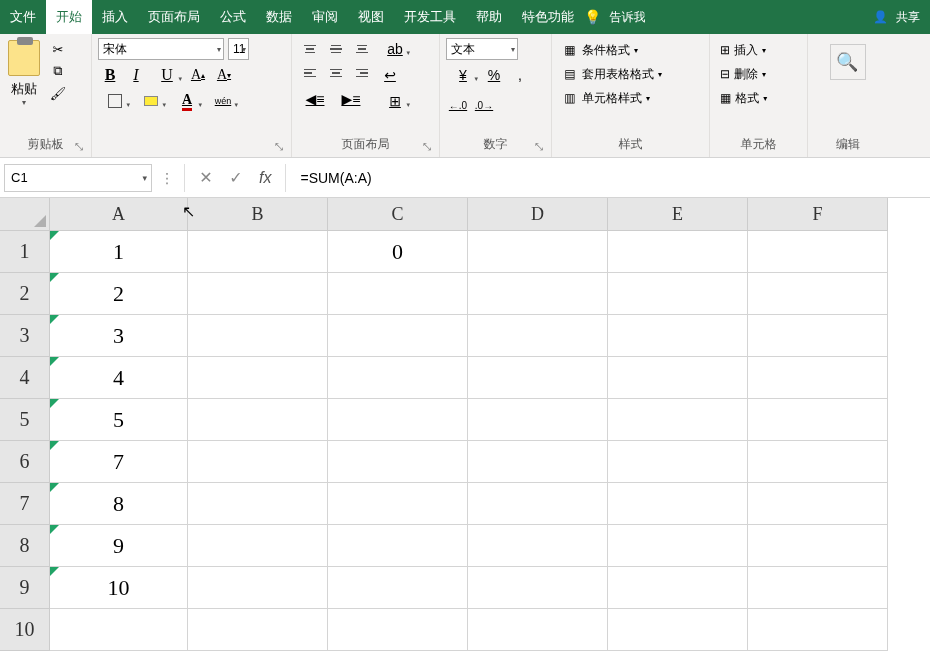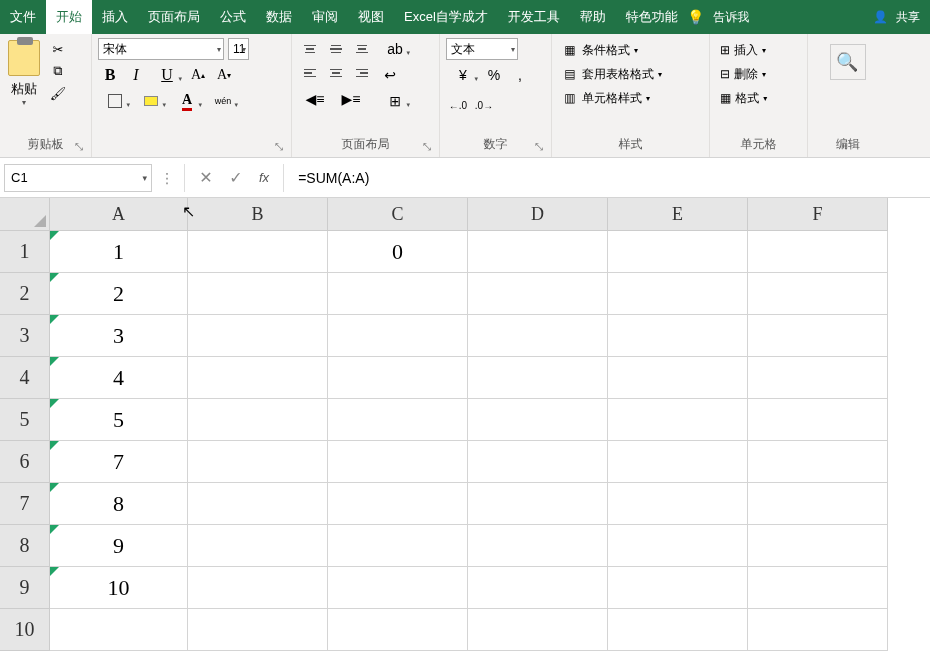--- a/index.html
+++ b/index.html
@@ -29,21 +29,21 @@
     .small-btns { display: flex; flex-direction: column; gap: 4px; padding: 2px; }
     .small-btn { width: 20px; height: 18px; display: flex; align-items: center; justify-content: center; font-size: 13px; cursor: pointer; }
     
     .font-combo { display: flex; gap: 4px; margin-bottom: 4px; }
     .combo { border: 1px solid #ababab; background: #fff; height: 22px; display: flex; align-items: center; padding: 0 4px; font-size: 12px; position: relative; }
     .combo-dd { position: absolute; right: 2px; font-size: 8px; color: #555; }
     .font-name { width: 126px; }
     .font-size { width: 21px; }
     
     .btn-row { display: flex; gap: 2px; margin-bottom: 4px; }
-    .rbtn { width: 24px; height: 22px; display: flex; align-items: center; justify-content: center; font-size: 14px; cursor: pointer; position: relative; }
+    .rbtn { width: 24px; height: 22px; display: flex; align-items: center; justify-content: center; font-size: 14px; cursor: pointer; position: relative; text-decoration: underline; }
     .rbtn.wide { width: 34px; }
     .rbtn-dd { font-size: 7px; position: absolute; right: 2px; bottom: 3px; color: #555; }
     
     .bold { font-weight: bold; font-family: "Times New Roman", serif; font-size: 16px; }
     .italic { font-style: italic; font-family: "Times New Roman", serif; font-size: 16px; }
     .underline { text-decoration: underline; font-family: "Times New Roman", serif; font-size: 16px; }
     
     .align-grid { display: grid; grid-template-columns: repeat(3, 24px); gap: 2px; }
     .align-btn { width: 24px; height: 22px; display: flex; align-items: center; justify-content: center; cursor: pointer; }
     .align-lines { display: flex; flex-direction: column; gap: 2px; align-items: center; }
@@ -61,21 +61,21 @@
     .search-block { display: flex; flex-direction: column; align-items: center; padding: 6px; }
     .search-icon-box { width: 36px; height: 36px; border: 1px solid #ccc; display: flex; align-items: center; justify-content: center; font-size: 18px; color: #3b7bbf; }
     
     
     .formula-bar { height: 40px; border-bottom: 1px solid #d4d4d4; display: flex; align-items: center; background: #fff; }
     .name-box { width: 148px; height: 28px; border: 1px solid #ccc; display: flex; align-items: center; padding: 0 6px; margin: 4px; font-size: 13px; position: relative; }
     .name-dd { position: absolute; right: 4px; font-size: 9px; color: #555; }
     .fb-sep { width: 1px; height: 28px; background: #ddd; margin: 0 6px; }
     .fb-dots { color: #888; font-size: 14px; padding: 0 4px; cursor: pointer; }
     .fb-btn { width: 30px; height: 28px; display: flex; align-items: center; justify-content: center; color: #888; font-size: 16px; cursor: pointer; }
-    .fx-label { font-style: italic; font-size: 13px; color: #555; padding: 0 8px; }
+    .fx-label { font-style: italic; font-size: 16px; color: #555; padding: 0 8px; }
     .formula-input { flex: 1; height: 28px; border: none; padding: 0 8px; font-size: 14px; outline: none; }
     
     
     .grid { position: relative; }
     .col-headers { display: flex; height: 33px; }
     .corner { width: 50px; height: 33px; background: #e6e6e6; border-right: 1px solid #ccc; border-bottom: 1px solid #ccc; position: relative; }
     .corner::after { content: ''; position: absolute; right: 3px; bottom: 3px; border-left: 12px solid transparent; border-bottom: 12px solid #b0b0b0; }
     .col-header { height: 33px; background: #e6e6e6; border-right: 1px solid #ccc; border-bottom: 1px solid #ccc; display: flex; align-items: center; justify-content: center; font-size: 18px; font-family: "Times New Roman", serif; color: #333; }
     .col-A { width: 138px; }
     .col-other { width: 140px; }
@@ -98,21 +98,20 @@
 
 <div class="menu-bar">
   <div class="menu-item">文件</div>
   <div class="menu-item active">开始</div>
   <div class="menu-item">插入</div>
   <div class="menu-item">页面布局</div>
   <div class="menu-item">公式</div>
   <div class="menu-item">数据</div>
   <div class="menu-item">审阅</div>
   <div class="menu-item">视图</div>
-  <div class="menu-item">Excel自学成才</div>
   <div class="menu-item">开发工具</div>
   <div class="menu-item">帮助</div>
   <div class="menu-item">特色功能</div>
   <div class="menu-right">
     <span class="bulb-icon">💡</span>
     <span>告诉我</span>
   </div>
   <div class="menu-spacer"></div>
   <div class="menu-right">
     <span>👤</span>

